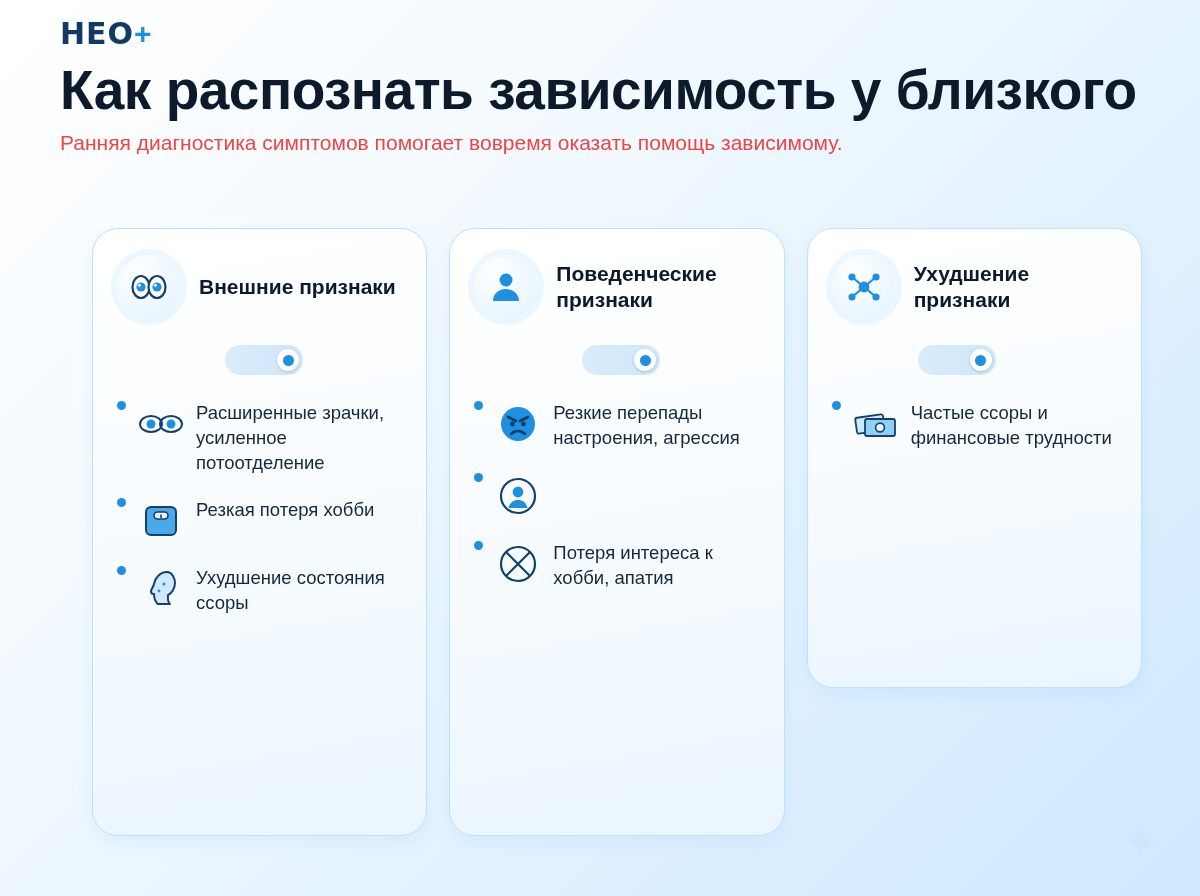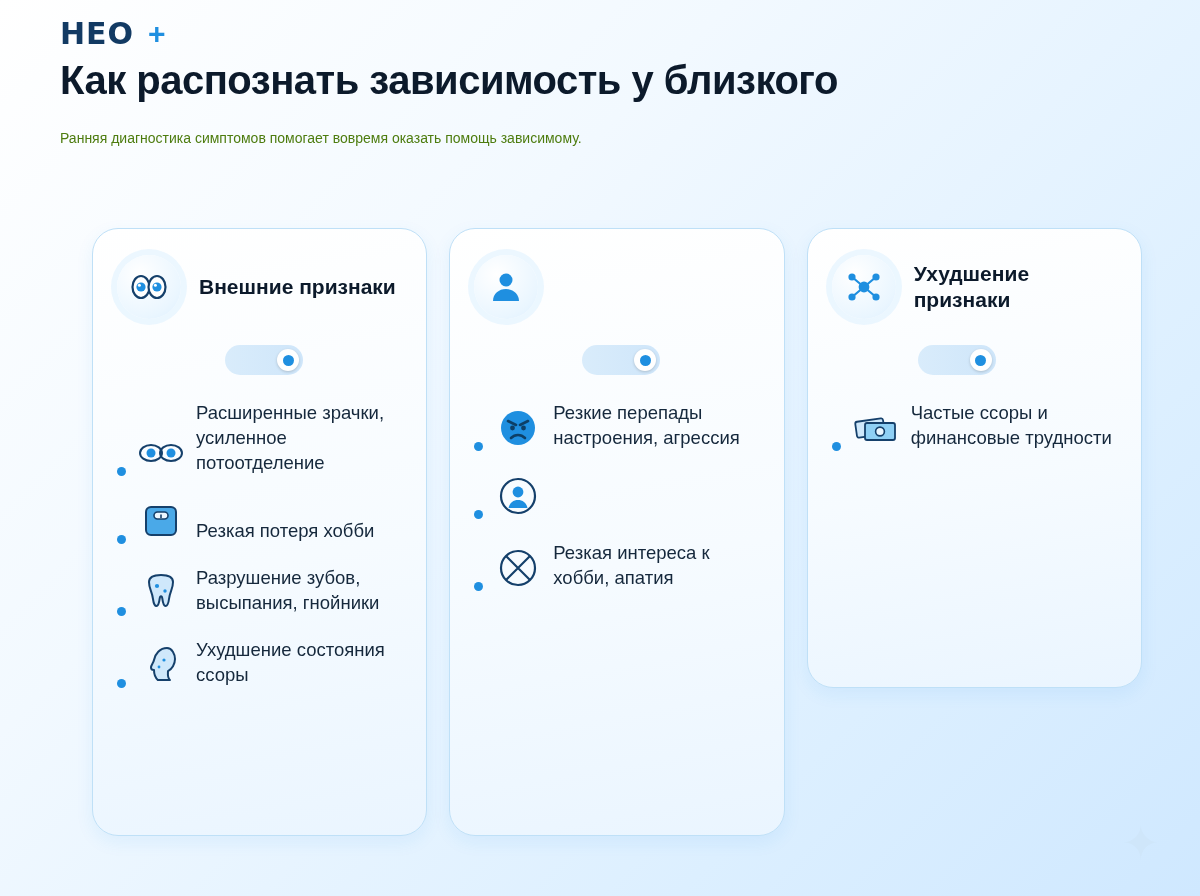--- a/index.html
+++ b/index.html
@@ -11,53 +11,53 @@
   body {
     background: linear-gradient(135deg, #ffffff 0%, #f2f9ff 35%, #dcefff 75%, #cfe8ff 100%);
     position: relative;
     color: #0d1b2a;
   }
 
   
   .logo {
     position: absolute;
     left: 60px; top: 16px;
-    display: flex; align-items: center; gap: 14px;
+    display: flex; align-items: center; gap: 0;
   }
   .logo-text {
     font-size: 30px;
     font-weight: 800;
     letter-spacing: 1px;
     color: #123a63;
     font-family: "DejaVu Sans", sans-serif;
   }
   .logo-plus {
     color: #1f8fe0;
     font-size: 30px;
     font-weight: 800;
     line-height: 1;
   }
 
   
   .page-title {
     position: absolute;
     left: 60px; top: 58px;
-    font-size: 40px;
+    font-size: 55px;
     font-weight: 800;
     letter-spacing: -0.5px;
     color: #0c1a2b;
     font-family: "Liberation Sans", sans-serif;
   }
   .page-subtitle {
     position: absolute;
     left: 60px; top: 128px;
     width: 900px;
-    font-size: 14px;
+    font-size: 21px;
     line-height: 1.45;
-    color: #4d7c0f;
+    color: #ef4444;
   }
 
   
   .columns {
     position: absolute;
     left: 60px; top: 228px;
     width: 1082px;
     display: flex;
     gap: 22px;
     align-items: flex-start;
@@ -117,21 +117,21 @@
     width: 11px; height: 11px;
     border-radius: 50%;
     background: #1f8fe0;
   }
   .card-3 .toggle { margin-left: 86px; }
 
   
   .items { display: flex; flex-direction: column; gap: 22px; }
   .item {
     display: flex;
-    align-items: flex-end;
+    align-items: flex-start;
     gap: 12px;
   }
   .bullet {
     width: 9px; height: 9px;
     border-radius: 50%;
     background: #1f8fe0;
     flex: 0 0 auto;
   }
   .item-icon {
     width: 46px; height: 46px;
@@ -205,31 +205,20 @@
         <span class="item-icon">
           <svg width="40" height="40" viewBox="0 0 40 40">
             <rect x="5" y="6" width="30" height="28" rx="5" fill="#4aa9e8" stroke="#15406b" stroke-width="2"></rect>
             <rect x="13" y="11" width="14" height="7" rx="3.5" fill="#eaf6ff" stroke="#15406b" stroke-width="1.6"></rect>
             <path d="M20 13.5 l0 3.5" stroke="#15406b" stroke-width="1.6"></path>
           </svg>
         </span>
         <span class="item-text">Резкая потеря хобби</span>
       </div>
 
-      <div class="item">
-        <span class="bullet"></span>
-        <span class="item-icon">
-          <svg width="40" height="42" viewBox="0 0 40 42">
-            <path d="M8 10c0-5 5-7 12-7s12 2 12 7c0 7-3 9-4 17-0.7 5.5-1.6 7-3.5 7s-2.6-3-3.2-7.5c-0.4-3-2.2-3-2.6 0C18.1 31 17.4 34 15.5 34s-2.8-1.5-3.5-7C11 19 8 17 8 10z" fill="#cfe8fb" stroke="#15406b" stroke-width="2" stroke-linejoin="round"></path>
-            <circle cx="16" cy="14" r="2.1" fill="#1f8fe0"></circle>
-            <circle cx="24" cy="19" r="1.7" fill="#1f8fe0"></circle>
-          </svg>
-        </span>
-        <span class="item-text">Разрушение зубов, высыпания, гнойники</span>
-      </div>
 
       <div class="item">
         <span class="bullet"></span>
         <span class="item-icon">
           <svg width="40" height="42" viewBox="0 0 40 42">
             <path d="M26 4c-7 0-12 6-13 12-0.5 3-3 5-3 7.5 0 2 2 2.6 3 2.6 0 4 1.5 8 4 10l12 0c-3-3-2-7-2-9 4-2 7-7 7-12S31 4 26 4z" fill="#cfe8fb" stroke="#15406b" stroke-width="2" stroke-linejoin="round"></path>
             <circle cx="23" cy="16" r="1.6" fill="#1f8fe0"></circle>
             <circle cx="18" cy="23" r="1.4" fill="#1f8fe0"></circle>
           </svg>
         </span>
@@ -240,20 +229,21 @@
   </div>
 
   <div class="card card-2">
     <div class="card-head">
       <div class="head-icon">
         <svg width="38" height="38" viewBox="0 0 38 38">
           <circle cx="19" cy="12" r="6.5" fill="#1f8fe0"></circle>
           <path d="M6 33c0-7.2 5.8-12 13-12s13 4.8 13 12z" fill="#1f8fe0"></path>
         </svg>
       </div>
+      <div class="card-title">Поведенческие признаки</div>
     </div>
 
     <div class="toggle">
       <div class="knob"></div>
     </div>
 
     <div class="items">
 
       <div class="item">
         <span class="bullet"></span>
@@ -281,21 +271,21 @@
       </div>
 
       <div class="item">
         <span class="bullet"></span>
         <span class="item-icon">
           <svg width="42" height="42" viewBox="0 0 42 42">
             <circle cx="21" cy="21" r="17" fill="none" stroke="#15406b" stroke-width="2.2"></circle>
             <path d="M9 9 L33 33 M33 9 L9 33" stroke="#15406b" stroke-width="2.2"></path>
           </svg>
         </span>
-        <span class="item-text">Резкая интереса к хобби, апатия</span>
+        <span class="item-text">Потеря интереса к хобби, апатия</span>
       </div>
 
 
     </div>
   </div>
 
   <div class="card card-3">
     <div class="card-head">
       <div class="head-icon">
         <svg width="40" height="40" viewBox="0 0 40 40">

